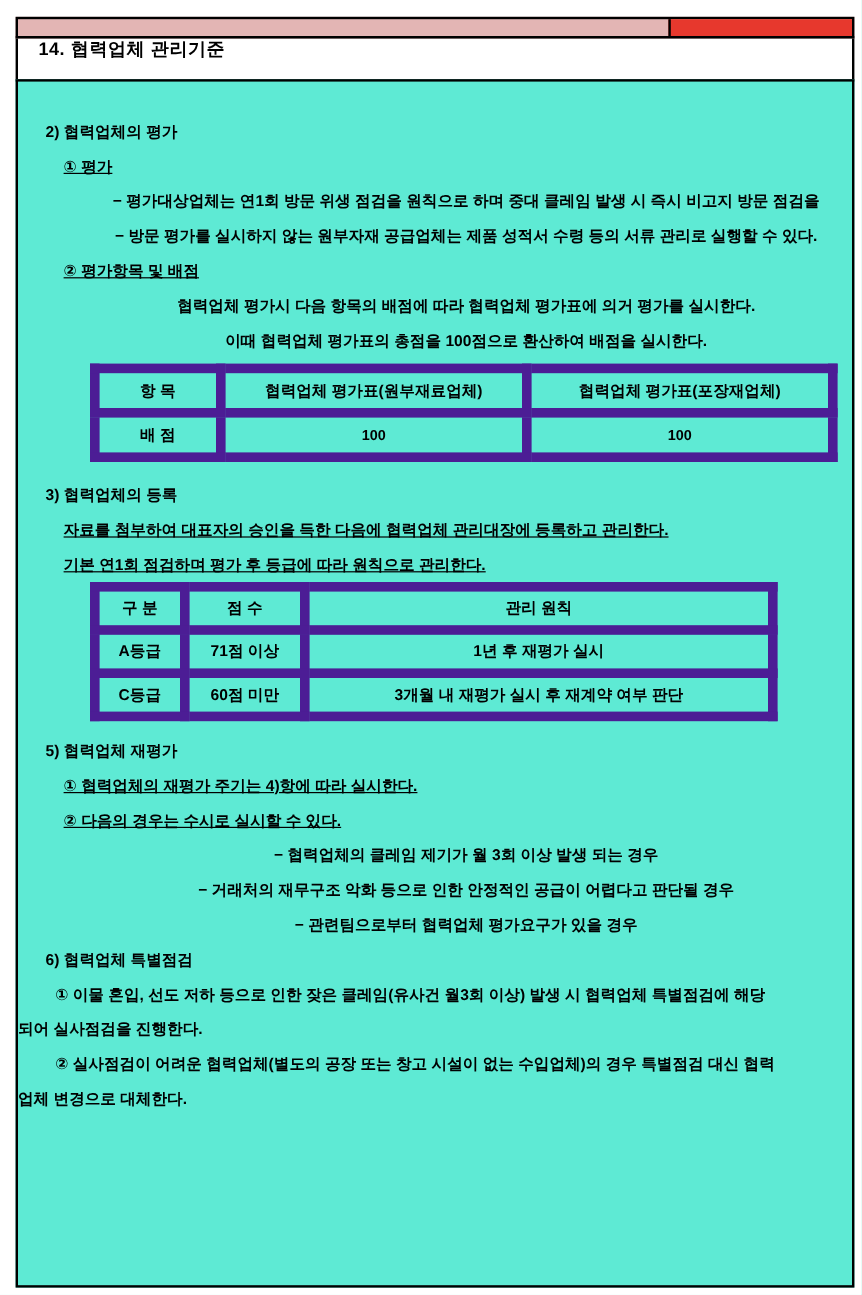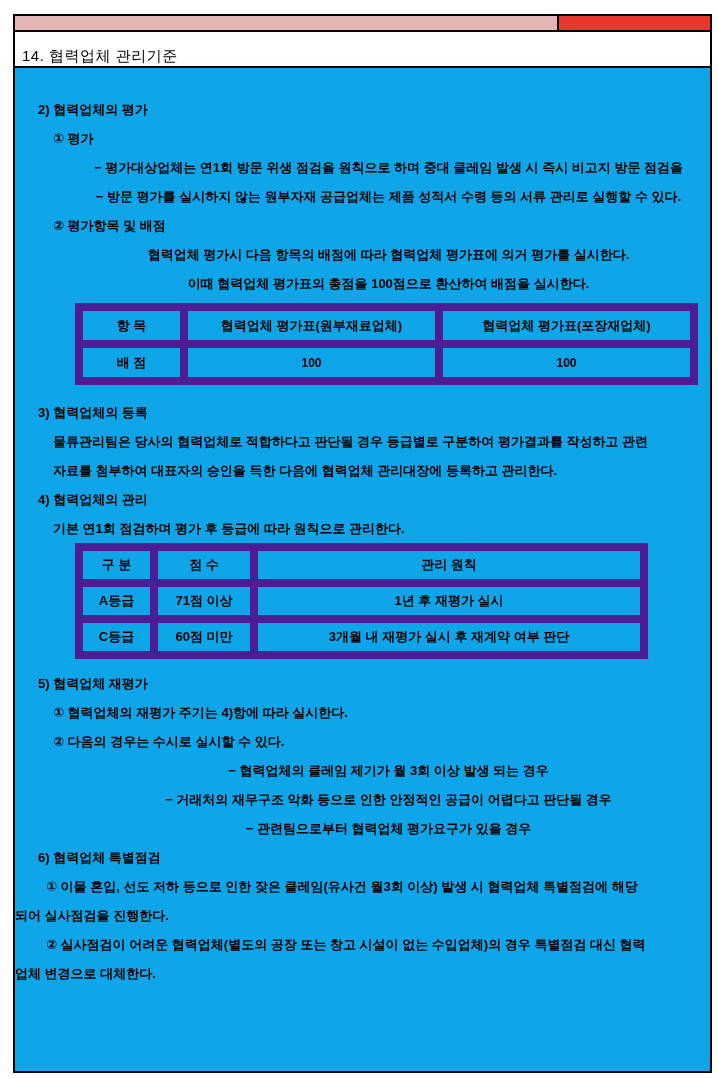--- a/index.html
+++ b/index.html
@@ -25,39 +25,39 @@
     width:22%;
     background:#e7382d;
     border-left:2px solid #000;
   }
 
   
   .title-row {
     margin-top:-2px;
     height:38px;
     border:2px solid #000;
-    display:flex; align-items:flex-end;
-    padding-left:7px;
-    font-size:15px; font-weight:400;
+    display:flex; align-items:flex-start;
+    padding-left:17px;
+    font-size:15px; font-weight:700;
     letter-spacing:0.5px;
   }
 
   
   .main-box {
     margin-top:-2px;
     height:1007px;
     border:2px solid #000;
     padding-top:27px;
-    background:#0ea5e9;
+    background:#5eead4;
     overflow:hidden;
   }
 
   .ln { height:29px; line-height:29px; font-size:13px; font-weight:700; white-space:nowrap; }
   .sec   { margin-left:23px; }
-  .lv1   { margin-left:38px; }
+  .lv1   { margin-left:38px;text-decoration:underline; }
   .lv2   { margin-left:52px;text-align:center; }
   .cont  { margin-left:70px; }
   .lv1b  { margin-left:31px; }
   .contb { }
 
   table {
     border-collapse:collapse;
     margin-left:60px;
     table-layout:fixed;
   }
@@ -118,24 +118,22 @@
       </tr>
       <tr>
         <td>배 점</td>
         <td class="num">100</td>
         <td class="num">100</td>
       </tr>
     </tbody>
       </table>
 
     <div class="ln sec">3) 협력업체의 등록</div>
-    <div class="ln lv1">물류관리팀은 당사의 협력업체로 적합하다고 판단될 경우 등급별로 구분하여 평가결과를 작성하고 관련</div>
     <div class="ln lv1">자료를 첨부하여 대표자의 승인을 득한 다음에 협력업체 관리대장에 등록하고 관리한다.</div>
 
-    <div class="ln sec">4) 협력업체의 관리</div>
     <div class="ln lv1">기본 연1회 점검하며 평가 후 등급에 따라 원칙으로 관리한다.</div>
 
     <table class="grade-table">
       <colgroup>
           <col>
           <col>
           <col>
         </colgroup>
       <tbody>
           <tr>

